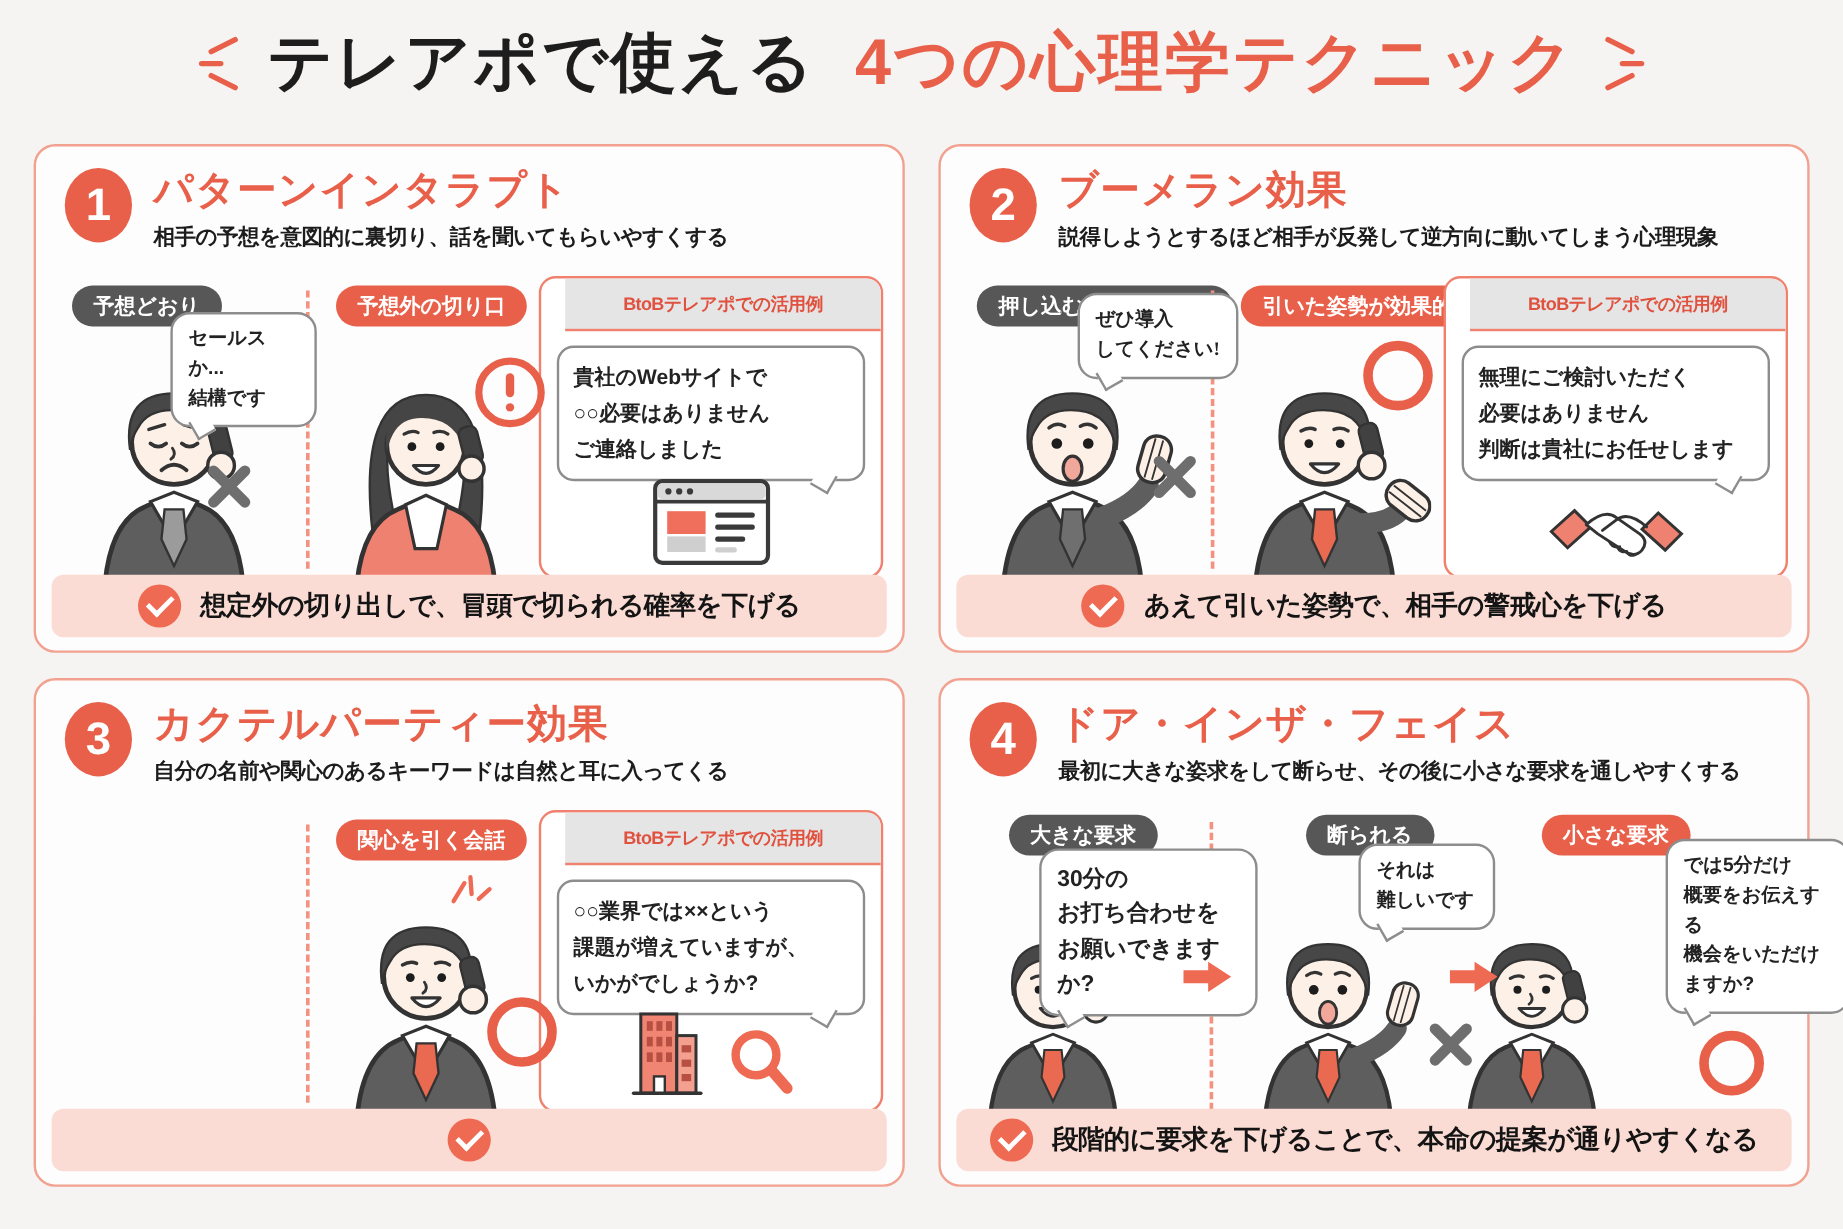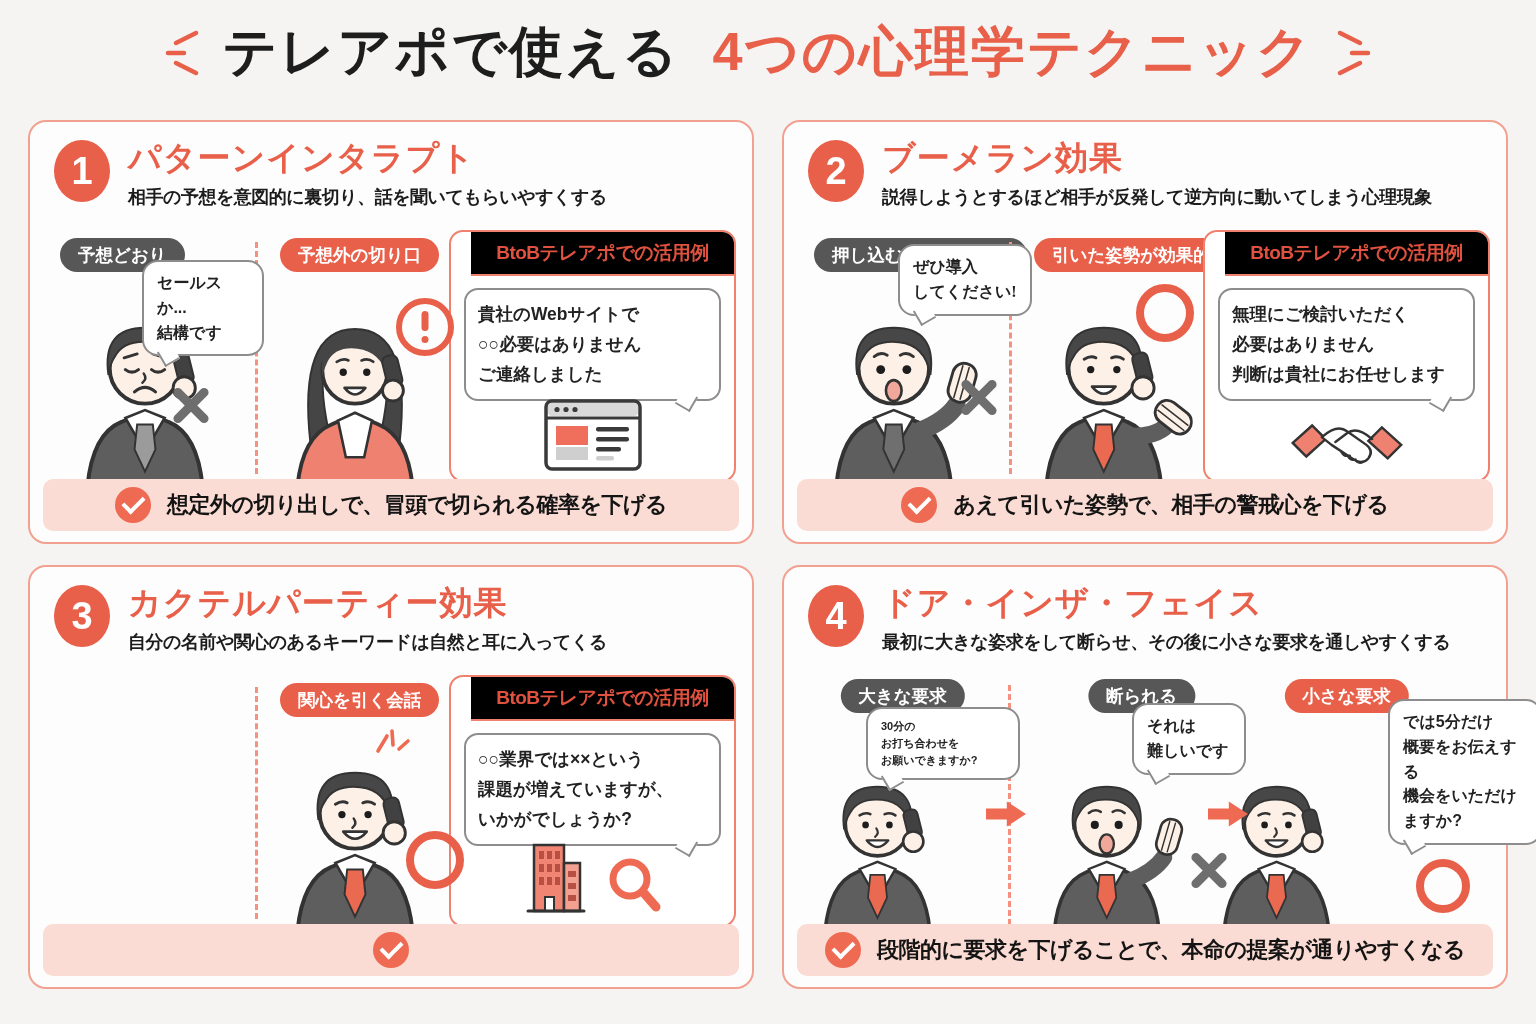--- a/index.html
+++ b/index.html
@@ -81,23 +81,23 @@
   .excl::before{content:"";position:absolute;left:50%;top:7px;transform:translateX(-50%);width:7px;height:20px;background:#e8604a;border-radius:3.5px;}
   .excl::after{content:"";position:absolute;left:50%;bottom:7px;transform:translateX(-50%);width:7px;height:7px;background:#e8604a;border-radius:50%;}
   .sparks{position:absolute;z-index:4;}
 
   
   .example{
     position:absolute;right:16px;top:108px;width:287px;height:252px;
     border:2px solid #f0816e;border-radius:14px;background:#fff;box-sizing:border-box;overflow:hidden;
   }
   .ex-head{
-    height:42px;background:#000000;border-bottom:2px solid #f0816e;
+    height:42px;background:#e5e5e5;border-bottom:2px solid #f0816e;
     display:flex;align-items:center;justify-content:center;
-    color:#e0523f;font-size:19px;font-weight:800;letter-spacing:-0.5px;margin-left:20px;
+    color:#e0523f;font-size:15px;font-weight:800;letter-spacing:-0.5px;margin-left:20px;
   }
   .ex-bubble{
     position:absolute;left:13px;right:13px;top:56px;
     background:#fff;border:2.5px solid #8d8d8d;border-radius:14px;
     padding:10px 12px;font-size:17.5px;font-weight:700;line-height:1.7;color:#222;
     white-space:pre-line;
   }
   .ex-bubble::after{
     content:"";position:absolute;width:15px;height:15px;background:#fff;
     bottom:-9.5px;right:24px;border-right:2.5px solid #8d8d8d;border-bottom:2.5px solid #8d8d8d;transform:rotate(30deg);
@@ -134,21 +134,21 @@
   #p1 .scene-bad .bubble{left:82px;top:22px;width:122px;}
   #p1 .scene-bad .xmark{left:108px;bottom:58px;}
   #p1 .scene-good .excl{right:28px;top:60px;}
   #p2 .scene-bad .bubble{left:84px;top:6px;width:134px;font-family:Liberation Serif, serif;}
   #p2 .scene-bad .xmark{left:142px;bottom:66px;}
   #p2 .scene-good .ring{left:112px;top:46px;}
   #p3 .scene-bad .bubble{left:88px;top:26px;width:116px;text-align:center;letter-spacing:-2px;}
   #p3 .scene-bad .xmark{left:104px;bottom:68px;}
   #p3 .scene-good .ring{left:136px;top:148px;}
   #p3 .scene-good .sparks{left:104px;top:40px;}
-  #p4 .stage1 .bubble{left:66px;top:28px;width:154px;font-size:11px;}
+  #p4 .stage1 .bubble{left:66px;top:28px;width:182px;font-size:19px;}
   #p4 .stage2 .bubble{left:98px;top:24px;width:114px;}
   #p4 .stage2 .xmark{left:152px;top:168px;}
   #p4 .stage3 .bubble{left:150px;top:20px;width:154px;margin-left:39px;}
   #p4 .stage3 .ring{right:24px;bottom:18px;width:54px;height:54px;}
 </style>
 </head>
 <body>
 
 <svg width="0" height="0" style="position:absolute" aria-hidden="true">
 <defs>

